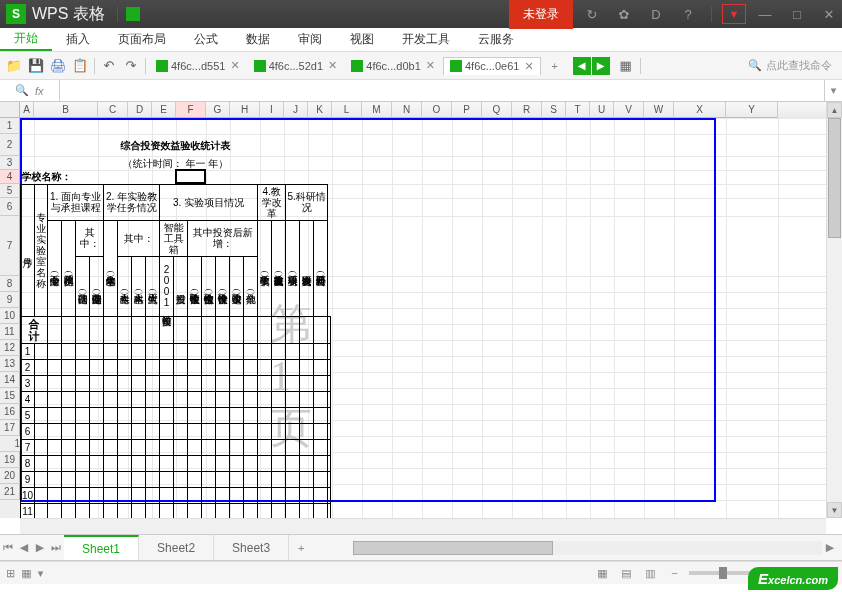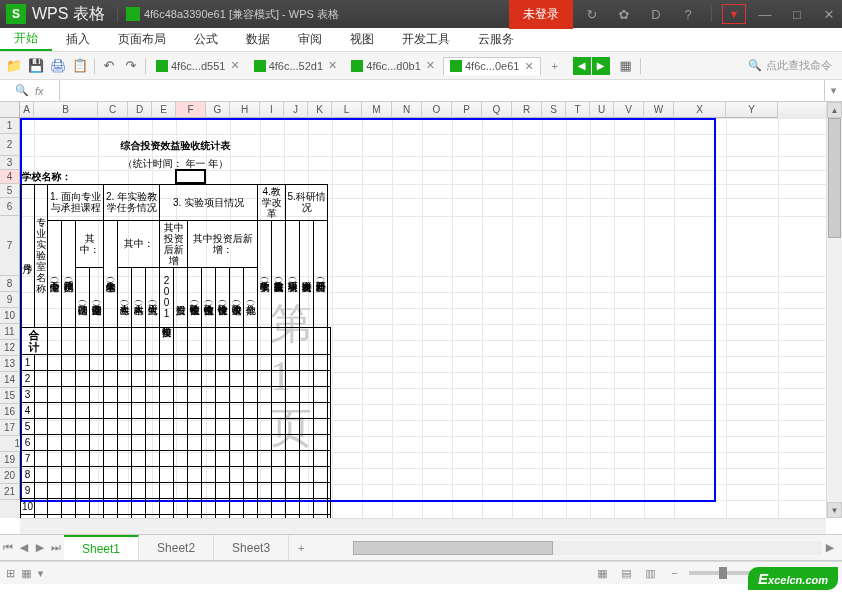--- a/index.html
+++ b/index.html
@@ -78,21 +78,20 @@
 .logo-badge .e{color:#fff;font-size:15px;}
 </style>
 </head>
 <body>
 
 <div class="titlebar">
   <div class="app-icon">S</div>
   <div class="app-name">WPS 表格</div>
   <div class="title-sep"></div>
   <div class="doc-icon"></div>
-  <div class="doc-title">4f6c48a3390e61 [兼容模式] - WPS 表格</div>
   <div class="title-right">
     <div class="login-btn">未登录</div>
     <div class="title-icon">↻</div>
     <div class="title-icon">✿</div>
     <div class="title-icon">D</div>
     <div class="title-icon">?</div>
     <div class="title-sep"></div>
     <div class="arrow-box">▼</div>
     <div class="title-icon">—</div>
     <div class="title-icon">□</div>
@@ -323,21 +322,21 @@
               <td colspan="7">3. 实验项目情况</td>
               <td colspan="2">4.教学改革</td>
               <td colspan="3">5.科研情况</td>
             </tr>
             <tr style="height:18px">
               <td rowspan="2" class="vert">面向专业（个）</td>
               <td rowspan="2" class="vert">承担课程（门）</td>
               <td colspan="2">其中：</td>
               <td rowspan="2" class="vert">年培养学生（人）</td>
               <td colspan="3">其中：</td>
-              <td colspan="2">其中投资后新增</td>
+              <td colspan="2">智能工具箱</td>
               <td colspan="5">其中投资后新增：</td>
               <td rowspan="2" class="vert">教学奖（项）</td>
               <td rowspan="2" class="vert">发表教改论文（篇）</td>
               <td rowspan="2" class="vert">科研立项（项）</td>
               <td rowspan="2" class="vert">发表科研论文</td>
               <td rowspan="2" class="vert">科研经费（万元）</td>
             </tr>
             <tr style="height:60px">
               <td class="vert">基础课（门）</td>
               <td class="vert">专业基础课（门）</td>

